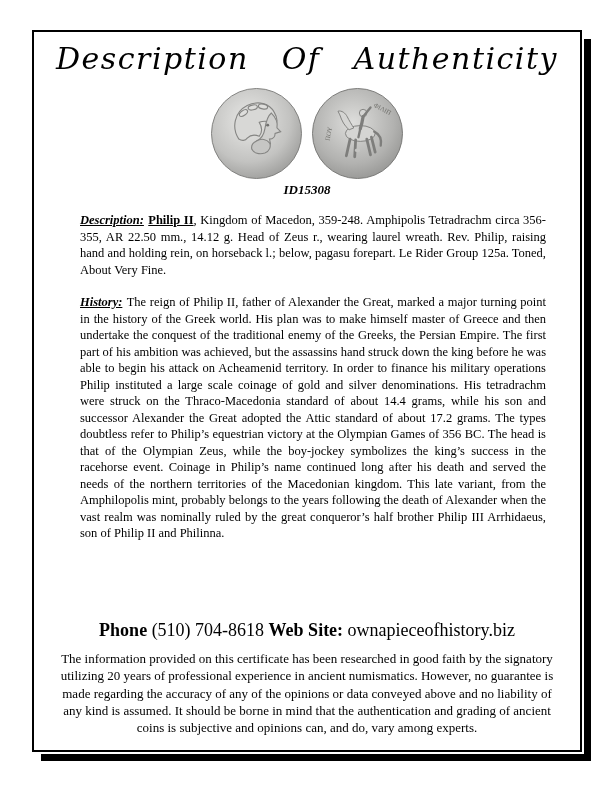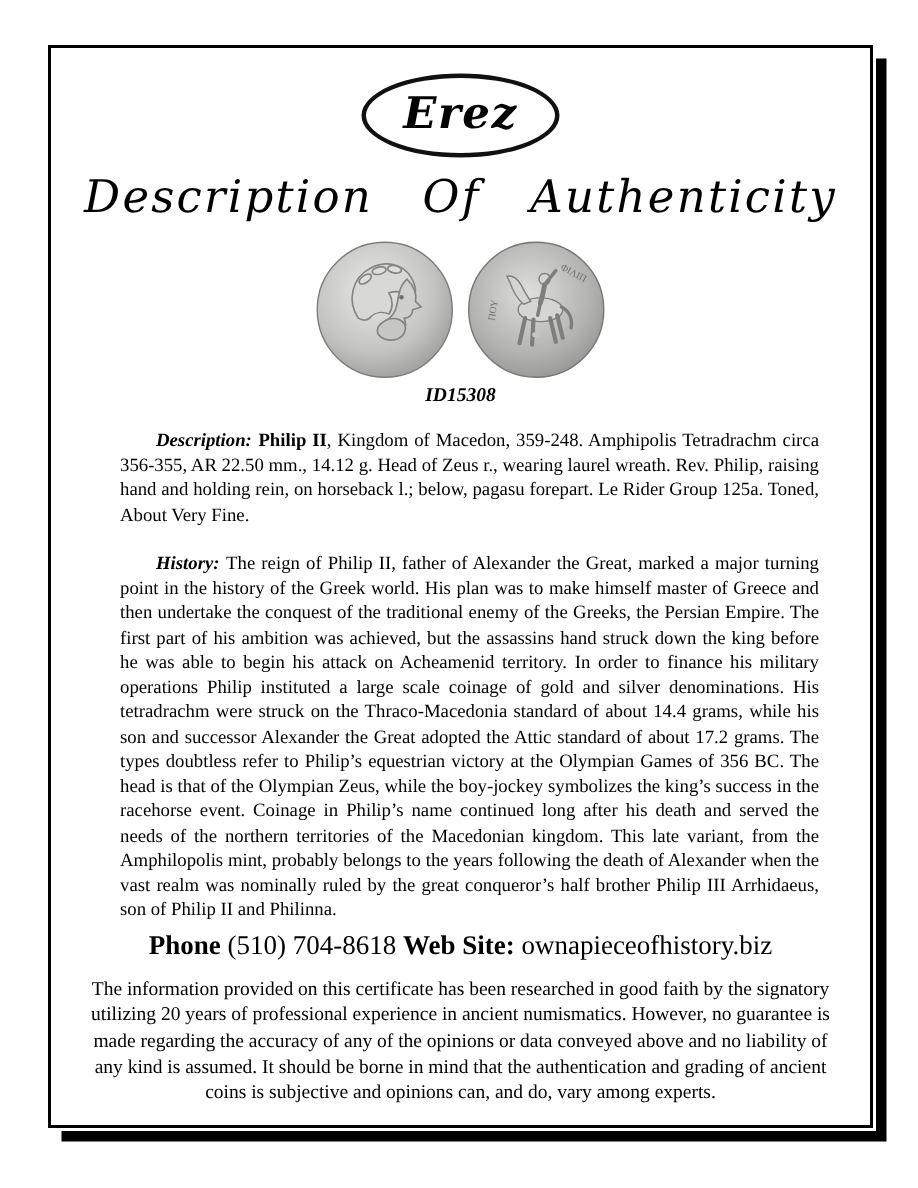--- a/index.html
+++ b/index.html
@@ -67,24 +67,24 @@
   .para {
     font-size: 12.5px;
     line-height: 1.32;
     text-align: justify;
     margin: 14px 34px 0 46px;
   }
   .para.history { margin-top: 16px; }
   .lbl {
     font-weight: bold;
     font-style: italic;
+    text-decoration: underline;
     margin-right: 0.35em;
-    margin-left: 24px;
   }
-  .subject { font-weight: bold; }
+  .subject { font-weight: bold; text-decoration: underline; }
   .footer {
     position: absolute;
     left: 0;
     right: 0;
     bottom: 14px;
     text-align: center;
   }
   .company-line {
     font-weight: bold;
     font-size: 14.5px;
@@ -104,23 +104,20 @@
     font-family: "Liberation Serif", serif;
     font-size: 7px;
     fill: #6f6f6a;
   }
 </style>
 </head>
 <body>
 
 <div class="page">
 
-  <div class="logo-oval">
-    <span class="logo-text">Erez</span>
-  </div>
 
   <h1 class="cert-title">Description Of Authenticity</h1>
 
   <div class="coins-row">
 
     <svg class="coin" viewBox="0 0 100 100" aria-hidden="true">
       <defs>
         <radialGradient id="coinA" cx="42%" cy="36%" r="78%">
           <stop offset="0%" stop-color="#e9e9e7"></stop>
           <stop offset="58%" stop-color="#c3c3c1"></stop>

